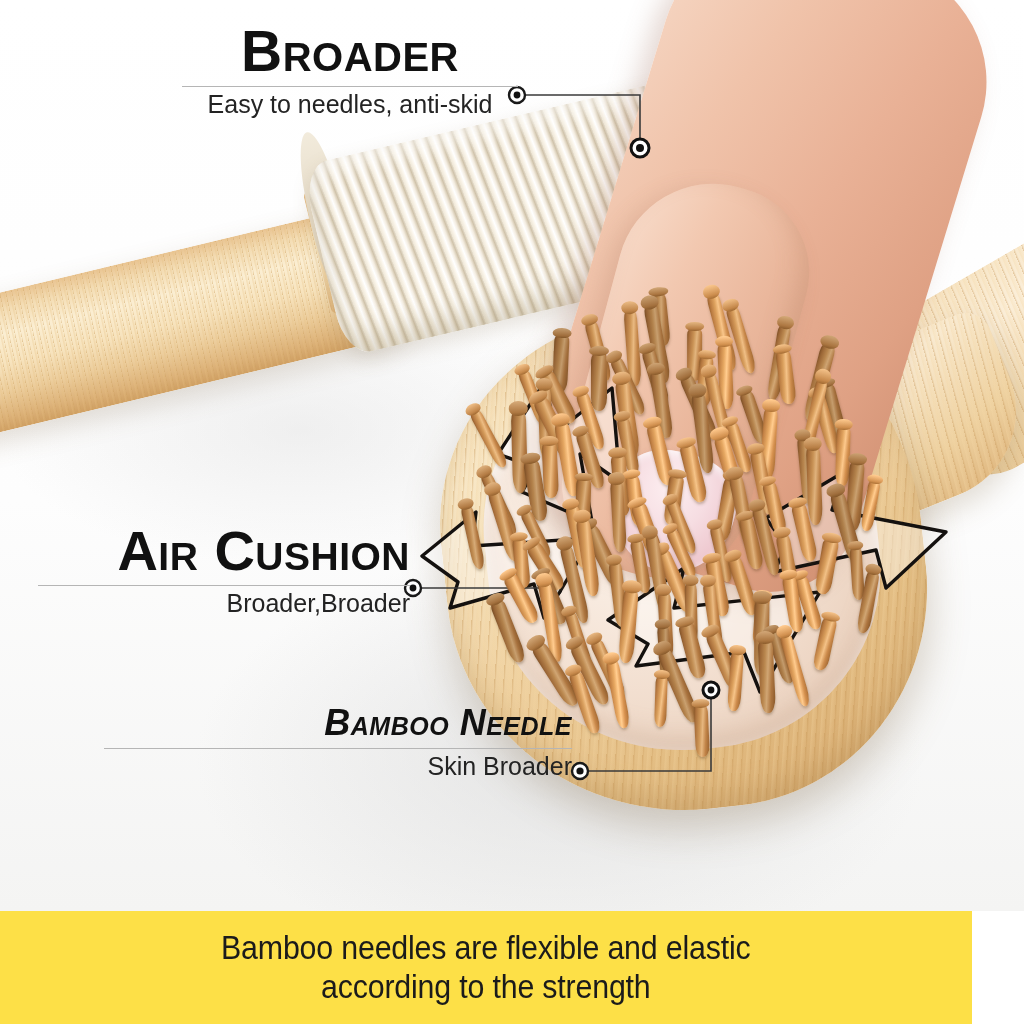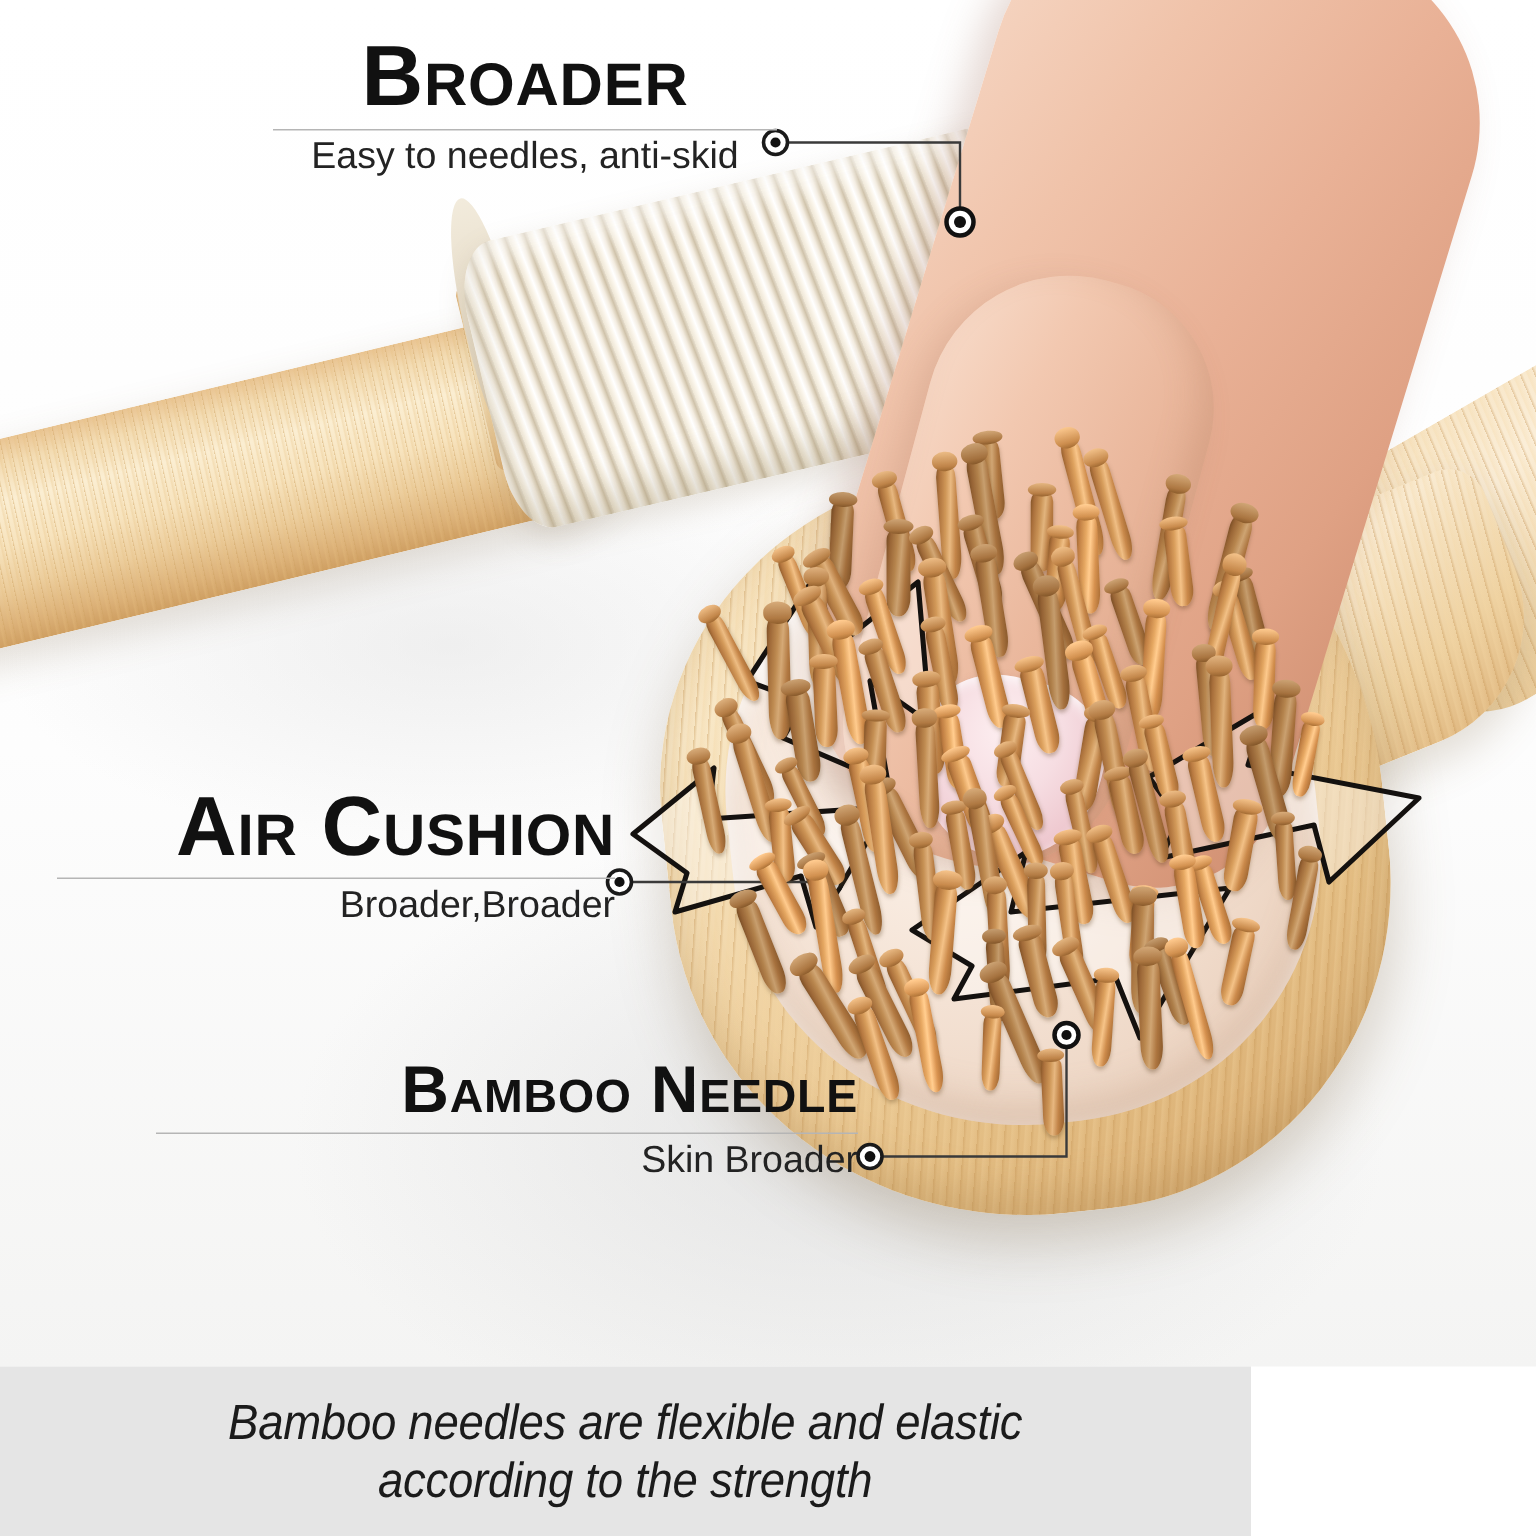--- a/index.html
+++ b/index.html
@@ -117,32 +117,32 @@
                  font-family:"Liberation Sans",sans-serif;font-variant:small-caps;white-space:nowrap;}
   .callout .rule{height:1px;background:#b5b5b5;margin:7px 0 3px;}
   .callout .sub{font-size:25px;color:#232323;letter-spacing:0;white-space:nowrap;
                 font-family:"Liberation Sans",sans-serif;}
 
   #co-handle{left:182px;top:24px;text-align:center;width:336px;}
   #co-handle .head{font-size:57px;}
   #co-air{left:38px;top:524px;text-align:right;width:372px;}
   #co-air .head{font-size:56px;}
   #co-needle{left:104px;top:706px;text-align:right;width:468px;}
-  #co-needle .head{font-size:44px;}
+  #co-needle .head{font-size:36px;font-style:italic;}
 
   
   #leaders{position:absolute;left:0;top:0;width:1024px;height:911px;}
   #leaders line,#leaders polyline{stroke:#3a3a3a;stroke-width:1.6;fill:none;}
   .ring{fill:#ffffff;stroke:#1a1a1a;stroke-width:2.4;}
   .dotC{fill:#111111;}
   .ringD{fill:#ffffff;stroke:#111111;stroke-width:3;}
 
   
-  #caption{position:absolute;left:0;top:911px;width:834px;height:113px;
-     background:#e5e5e5;display:flex;align-items:center;justify-content:center;font-style:italic;}
+  #caption{position:absolute;left:0;top:911px;width:972px;height:113px;
+     background:#fde047;display:flex;align-items:center;justify-content:center;}
   #caption p{margin:0;text-align:center;color:#1b1b1b;font-size:33px;line-height:1.16;
      font-family:"Liberation Sans",sans-serif;letter-spacing:-.2px;
      transform:scaleX(.92);transform-origin:center;}
 </style>
 </head>
 <body>
 
 <div id="stage">
 
   <div id="photo">

